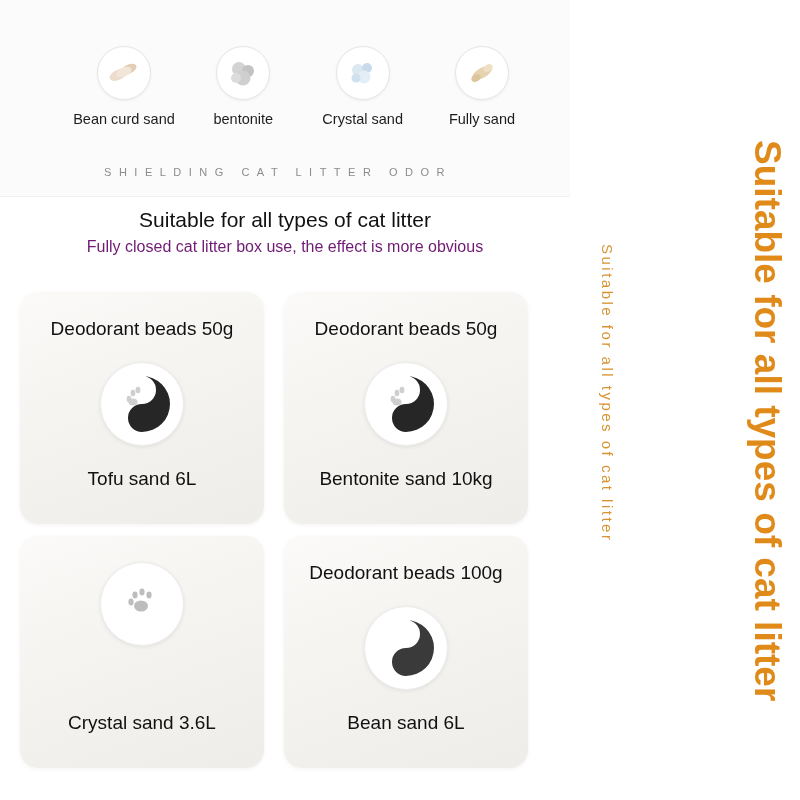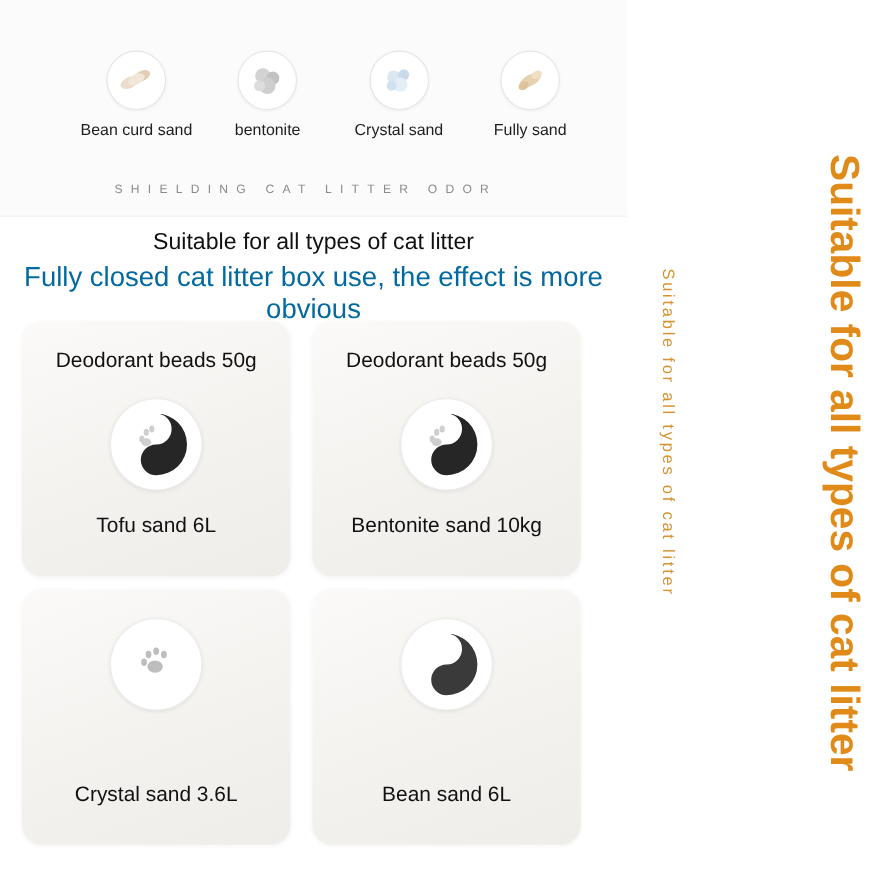--- a/index.html
+++ b/index.html
@@ -92,22 +92,22 @@
     text-align: center;
     font-size: 21px;
     color: #111111;
   }
   .headline-2 {
     position: absolute;
     left: 0;
     top: 238px;
     width: 570px;
     text-align: center;
-    font-size: 25px;
-    color: #0369a1;
+    font-size: 16px;
+    color: #701a75;
   }
 
   
   .cards {
     position: absolute;
     left: 20px;
     top: 292px;
     width: 520px;
     display: grid;
     grid-template-columns: 244px 244px;
@@ -287,20 +287,21 @@
           <ellipse cx="31" cy="19" rx="2.6" ry="3.4" fill="#bdbdbd"></ellipse>
           <ellipse cx="38" cy="22" rx="2.6" ry="3.4" fill="#bdbdbd"></ellipse>
           <ellipse cx="20" cy="29" rx="2.6" ry="3.4" fill="#bdbdbd"></ellipse>
           <ellipse cx="30" cy="33" rx="7" ry="5.5" fill="#bdbdbd"></ellipse>
         </svg>
       </div>
       <div class="card-bottom-text">Crystal sand 3.6L</div>
     </div>
 
     <div class="card">
+      <div class="card-top-text">Deodorant beads 100g</div>
       <div class="card-badge">
         <svg width="62" height="62" viewBox="0 0 62 62">
           <circle cx="31" cy="31" r="28" fill="#ffffff"></circle>
           <path d="M31 3 a28 28 0 0 1 0 56 a14 14 0 0 1 0 -28 a14 14 0 0 0 0 -28 z" fill="#3a3a3a"></path>
           <circle cx="31" cy="17" r="4.5" fill="#ffffff"></circle>
           <circle cx="31" cy="45" r="4.5" fill="#3a3a3a"></circle>
         </svg>
       </div>
       <div class="card-bottom-text">Bean sand 6L</div>
     </div>

